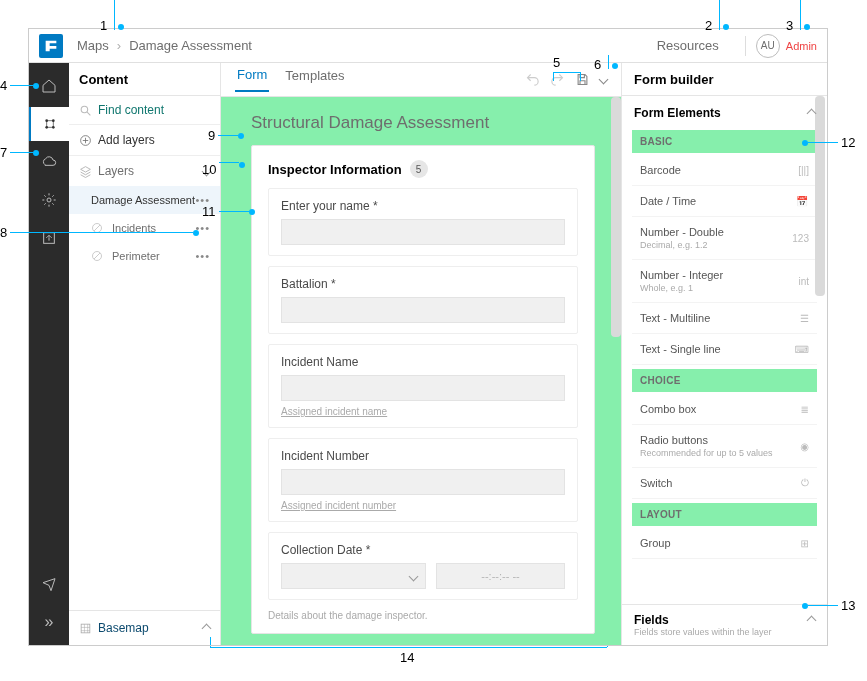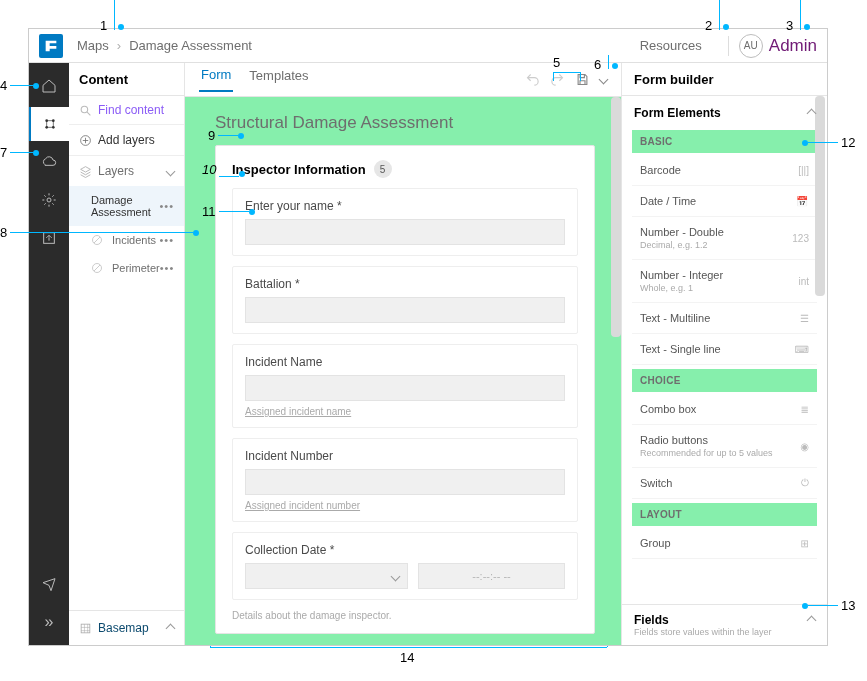--- a/index.html
+++ b/index.html
@@ -14,34 +14,34 @@
   .callout.horiz .stem { height:1px; }
 
   .app-frame { position:absolute; left:28px; top:28px; width:800px; height:618px; border:1px solid #ccc; }
 
   .topbar { height:34px; display:flex; align-items:center; border-bottom:1px solid #e0e0e0; padding:0 10px; }
   .logo { width:24px; height:24px; background:#007ac2; border-radius:2px; display:flex; align-items:center; justify-content:center; color:#fff; font-weight:bold; font-size:12px; margin-right:14px;}
   .breadcrumb { flex:1; display:flex; align-items:center; gap:8px; color:#6e6e6e; font-size:13px; }
   .breadcrumb .sep { color:#b0b0b0; }
   .topbar .resources { color:#6e6e6e; font-size:13px; margin-right:16px; }
   .avatar-badge { width:24px; height:24px; border:1px solid #bdbdbd; border-radius:50%; display:flex; align-items:center; justify-content:center; font-size:10px; color:#6e6e6e; margin-right:6px;}
-  .admin-label { color:#701a75; font-size:17px; }
+  .admin-label { color:#ef4444; font-size:11px; }
   .vdiv { width:1px; height:20px; background:#ddd; margin:0 10px; }
 
   .main { display:flex; height:calc(100% - 34px); }
 
   .navrail { width:40px; background:#2b2b2b; display:flex; flex-direction:column; align-items:center; padding-top:6px; gap:4px; position:relative;}
   .navrail .nav-item { width:40px; height:34px; display:flex; align-items:center; justify-content:center; color:#bbb; cursor:pointer; }
   .navrail .nav-item.active { background:#fff; color:#323232; border-left:2px solid #007ac2; }
   .navrail svg { width:16px; height:16px; }
   .navrail .bottom { margin-top:auto; margin-bottom:6px; display:flex; flex-direction:column; align-items:center; gap:4px; width:100%; }
 
-  .content-panel { width:116px; border-right:1px solid #e5e5e5; display:flex; flex-direction:column; }
+  .content-panel { width:152px; border-right:1px solid #e5e5e5; display:flex; flex-direction:column; }
   .content-header { font-size:13px; font-weight:600; padding:9px 10px 8px; border-bottom:1px solid #e5e5e5; }
-  .search-row { display:flex; align-items:center; padding:7px 10px; gap:6px; color:#8b5cf6; font-size:12px; border-bottom:1px solid #eee;}
+  .search-row { display:flex; align-items:center; padding:7px 10px; gap:6px; color:#0f766e; font-size:12px; border-bottom:1px solid #eee;}
   .add-layers { display:flex; align-items:center; padding:8px 10px; gap:6px; color:#323232; font-size:12px; border-bottom:1px solid #eee; cursor:pointer;}
   .layers-header { display:flex; align-items:center; padding:8px 10px; gap:6px; color:#6e6e6e; font-size:12px; }
   .layer-item { display:flex; align-items:center; justify-content:space-between; padding:8px 10px 8px 22px; font-size:11px; color:#6e6e6e; cursor:pointer;}
   .layer-item.active { background:#eef5fb; color:#323232; }
   .layer-item .more { color:#888; letter-spacing:1px; cursor:pointer; }
   .layer-item .ic { width:12px; height:12px; margin-right:4px; }
   .basemap-row { margin-top:auto; border-top:1px solid #e5e5e5; display:flex; align-items:center; padding:10px; gap:6px; font-size:12px; color:#0c4a6e;}
 
   .canvas { flex:1; display:flex; flex-direction:column; border-right:1px solid #e5e5e5; min-width:0;}
   .canvas-toolbar { height:34px; border-bottom:1px solid #e5e5e5; display:flex; align-items:center; padding:0 14px; gap:14px; }
@@ -135,21 +135,21 @@
 <div class="callout horiz" style="left:0; top:225px; display:flex; align-items:center;">
   <span class="num">8</span>
   <span class="stem" style="width:183px; margin:0 0 0 3px;"></span>
   <span class="dot"></span>
 </div>
 <div class="callout horiz" style="left:208px; top:128px; display:flex; align-items:center;">
   <span class="num">9</span>
   <span class="stem" style="width:20px; margin:0 0 0 3px;"></span>
   <span class="dot"></span>
 </div>
-<div class="callout horiz" style="left:202px; top:162px; display:flex; align-items:flex-end;font-style:italic;">
+<div class="callout horiz" style="left:202px; top:162px; display:flex; align-items:flex-start;">
   <span class="num">10</span>
   <span class="stem" style="width:20px; margin:0 0 0 3px;"></span>
   <span class="dot"></span>
 </div>
 <div class="callout horiz" style="left:202px; top:204px; display:flex; align-items:center;">
   <span class="num">11</span>
   <span class="stem" style="width:30px; margin:0 0 0 3px;"></span>
   <span class="dot"></span>
 </div>
 <div class="callout horiz" style="left:802px; top:135px; display:flex; align-items:center;">

